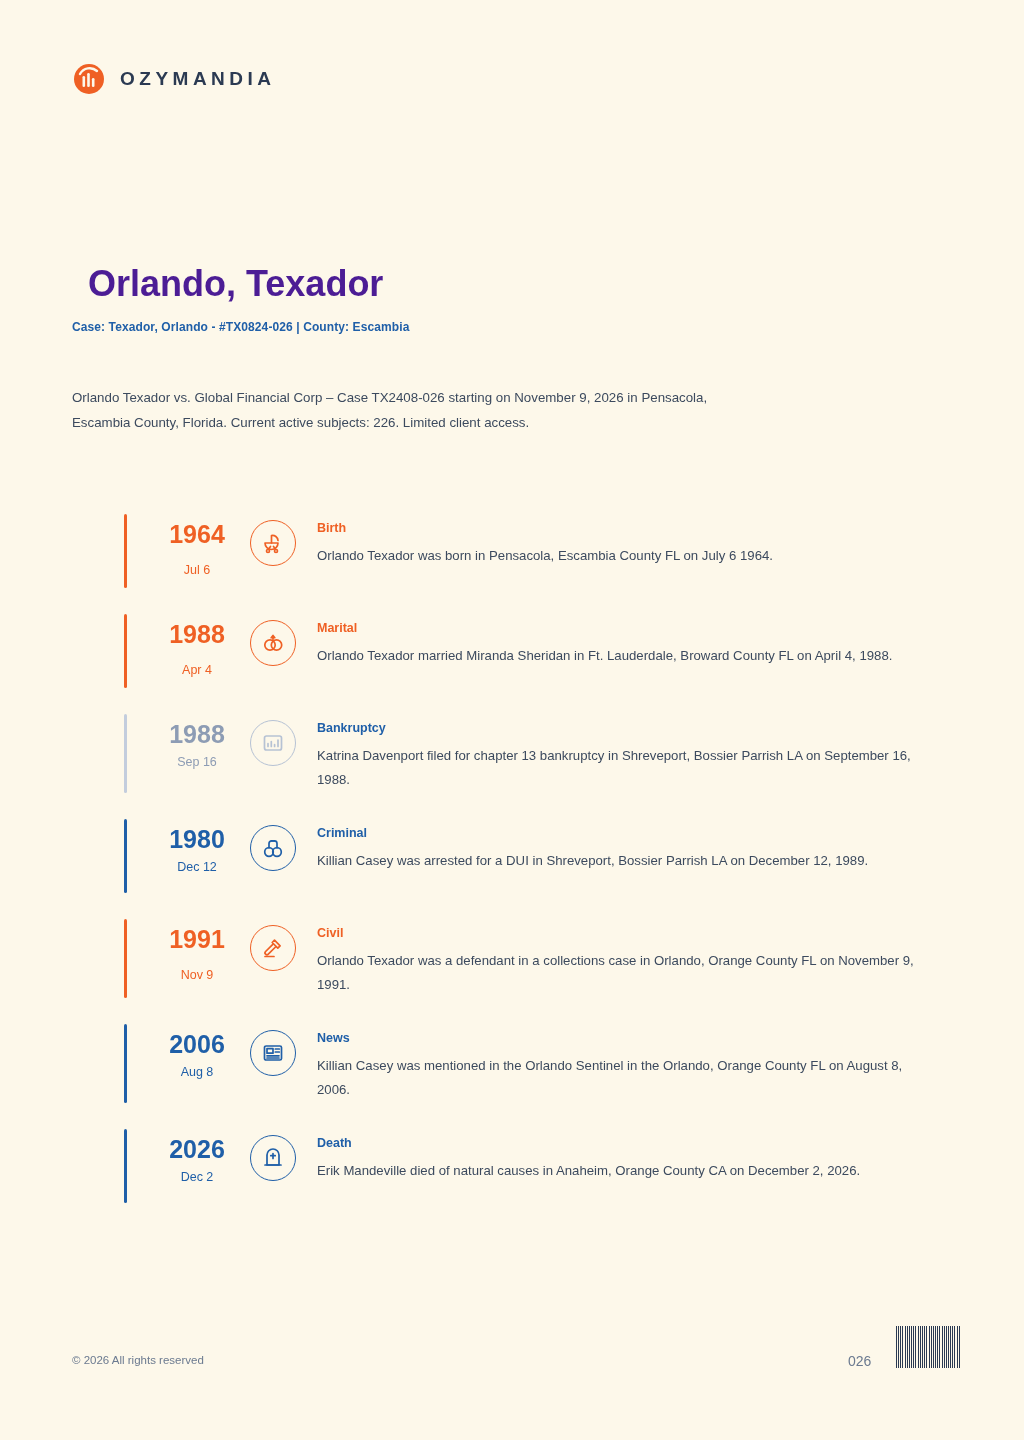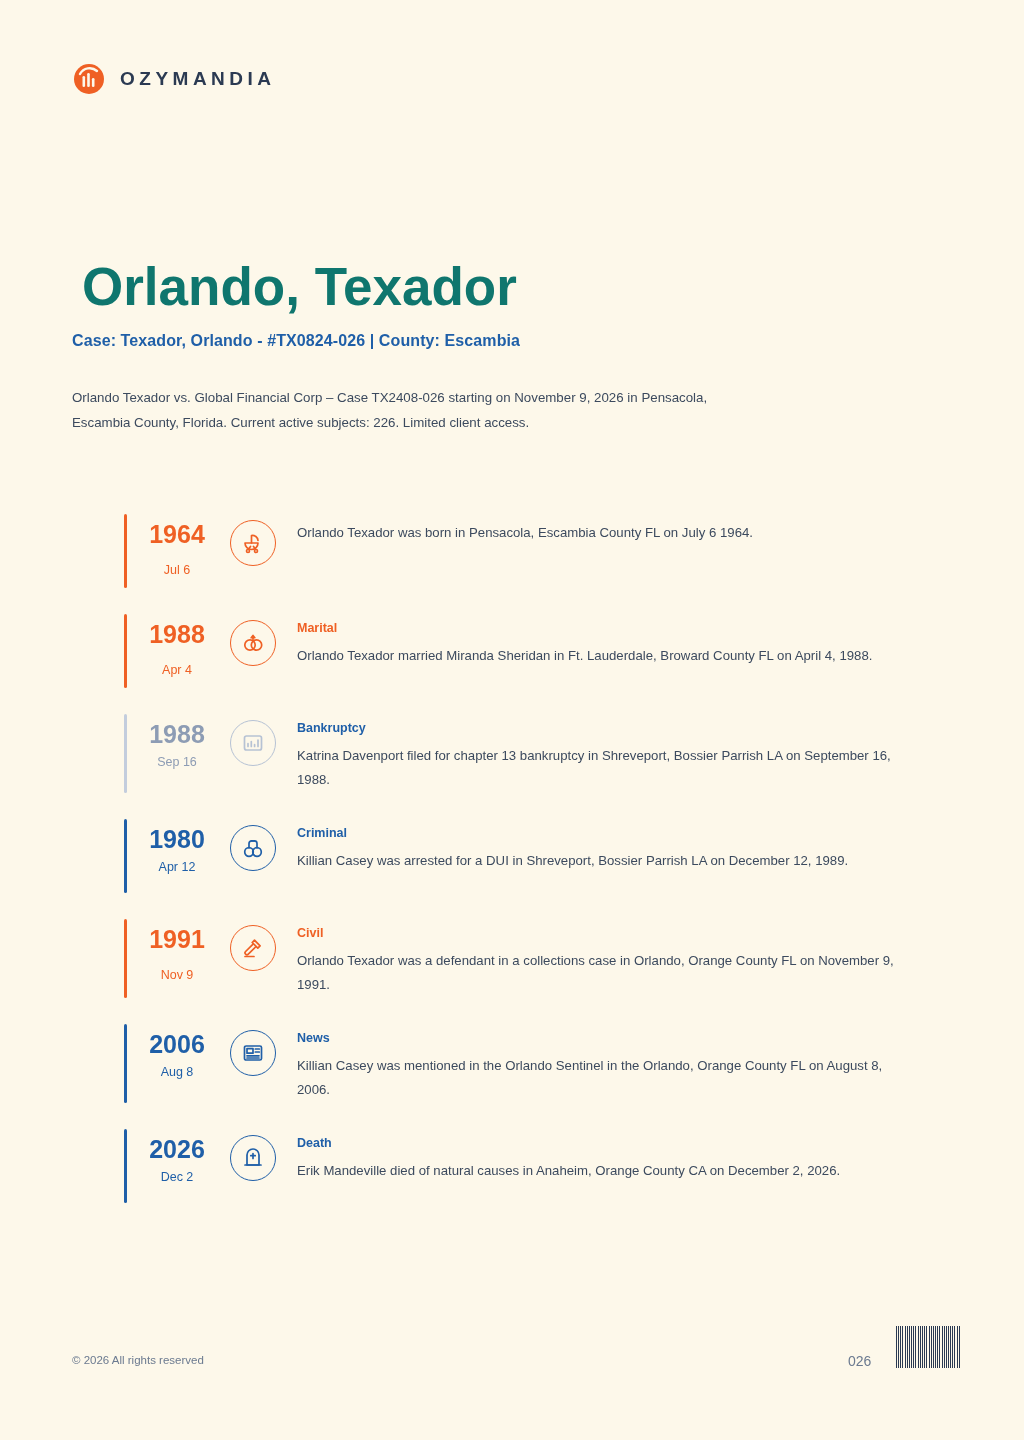--- a/index.html
+++ b/index.html
@@ -37,29 +37,29 @@
   }
 
   
   .title-block {
     position: absolute;
     top: 248px;
     left: 72px;
     width: 880px;
   }
   .doc-title {
-    font-size: 53px;
-    font-weight: bold;
-    color: #0f766e;
-    margin: 10px;
+    font-size: 36px;
+    font-weight: bold;
+    color: #4c1d95;
+    margin: 16px;
     line-height: 1.1;
   }
   .doc-subtitle {
     margin-top: 16px;
-    font-size: 16px;
+    font-size: 12px;
     font-weight: bold;
     color: #1f5fa8;
     letter-spacing: 0.1px;
   }
   .doc-summary {
     position: absolute;
     top: 386px;
     left: 72px;
     width: 640px;
     font-size: 13.3px;
@@ -85,20 +85,21 @@
     border-radius: 2px;
     align-self: stretch;
     flex: 0 0 3px;
     margin-top: 2px;
   }
   .tl-date {
     width: 100px;
     flex: 0 0 100px;
     text-align: center;
     padding-top: 10px;
+    padding-left: 20px;
   }
   .tl-year {
     font-size: 25px;
     font-weight: bold;
     line-height: 1;
   }
   .tl-day {
     font-size: 12.5px;
     margin-top: 8px;
   }
@@ -221,20 +222,21 @@
           <svg viewBox="0 0 24 24" width="24" height="24">
             <path stroke="currentColor" fill="none" stroke-width="1.7" stroke-linecap="round" stroke-linejoin="round" d="M4 12h13a0 0 0 0 1 0 0 6.5 6.5 0 0 1-13 0z"></path>
             <path stroke="currentColor" fill="none" stroke-width="1.7" stroke-linecap="round" stroke-linejoin="round" d="M10.5 12V4.5a5.5 5.5 0 0 1 6.5 5"></path>
             <circle cx="7" cy="20" r="1.5" stroke="currentColor" fill="none" stroke-width="1.7" stroke-linecap="round" stroke-linejoin="round"></circle>
             <circle cx="15" cy="20" r="1.5" stroke="currentColor" fill="none" stroke-width="1.7" stroke-linecap="round" stroke-linejoin="round"></circle>
             <path stroke="currentColor" fill="none" stroke-width="1.7" stroke-linecap="round" stroke-linejoin="round" d="M8 17.5l1.5-2M14 17.5l-1.5-2"></path>
           </svg>
         </div>
       </div>
       <div class="tl-body">
+        <div class="tl-cat">Birth</div>
         <div class="tl-desc">Orlando Texador was born in Pensacola, Escambia County FL on July 6 1964.</div>
       </div>
     </div>
     <div class="tl-row c-orange">
       <div class="tl-bar"></div>
       <div class="tl-date">
         <div class="tl-year">1988</div>
         <div class="tl-day">Apr 4</div>
       </div>
       <div class="tl-icon-wrap">
@@ -268,21 +270,21 @@
       </div>
       <div class="tl-body">
         <div class="tl-cat">Bankruptcy</div>
         <div class="tl-desc">Katrina Davenport filed for chapter 13 bankruptcy in Shreveport, Bossier Parrish LA on September 16, 1988.</div>
       </div>
     </div>
     <div class="tl-row c-blue">
       <div class="tl-bar"></div>
       <div class="tl-date">
         <div class="tl-year">1980</div>
-        <div class="tl-day">Apr 12</div>
+        <div class="tl-day">Dec 12</div>
       </div>
       <div class="tl-icon-wrap">
         <div class="tl-icon">
           <svg viewBox="0 0 24 24" width="24" height="24">
             <circle cx="8" cy="16" r="4.3" stroke="currentColor" fill="none" stroke-width="1.7" stroke-linecap="round" stroke-linejoin="round"></circle>
             <circle cx="16" cy="16" r="4.3" stroke="currentColor" fill="none" stroke-width="1.7" stroke-linecap="round" stroke-linejoin="round"></circle>
             <path stroke="currentColor" fill="none" stroke-width="1.7" stroke-linecap="round" stroke-linejoin="round" d="M8 11.7V7.5a2.6 2.6 0 0 1 2.6-2.6h2.8A2.6 2.6 0 0 1 16 7.5v4.2"></path>
             <path stroke="currentColor" fill="none" stroke-width="1.7" stroke-linecap="round" stroke-linejoin="round" d="M10.6 4.9h2.8"></path>
           </svg>
         </div>

